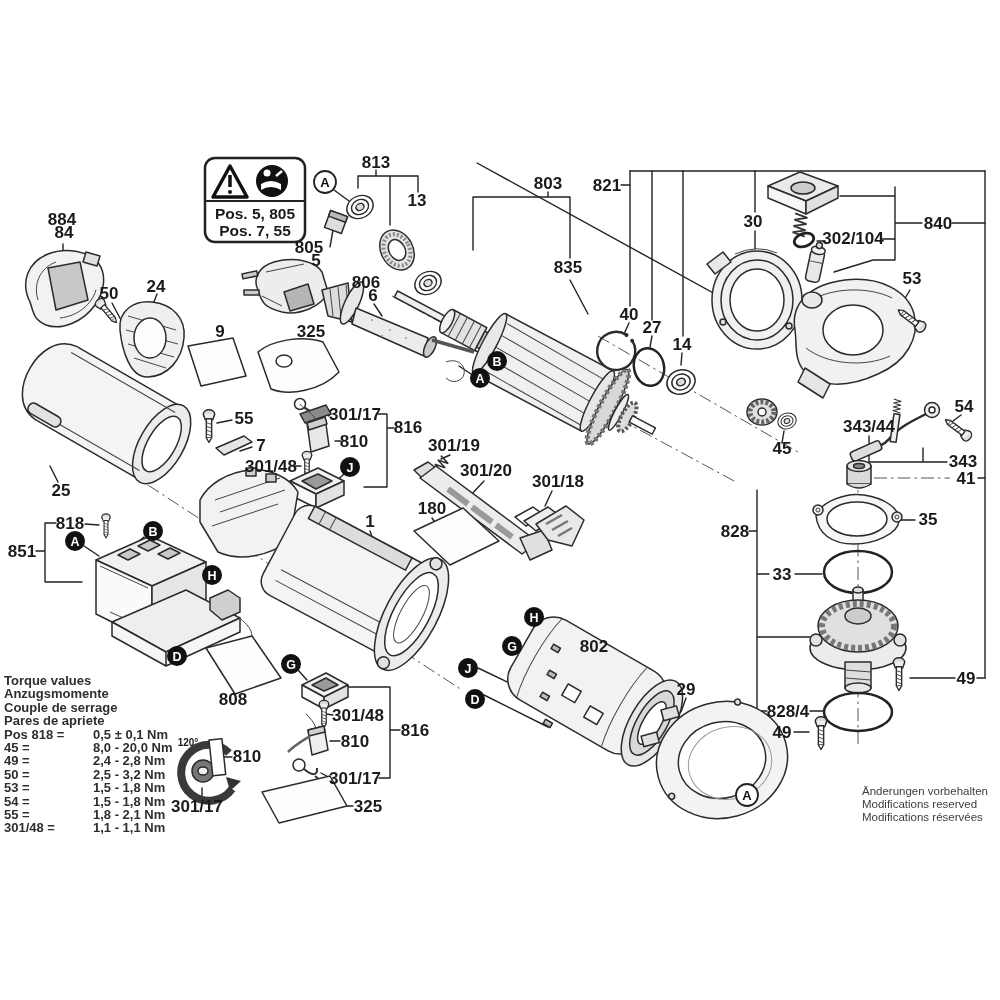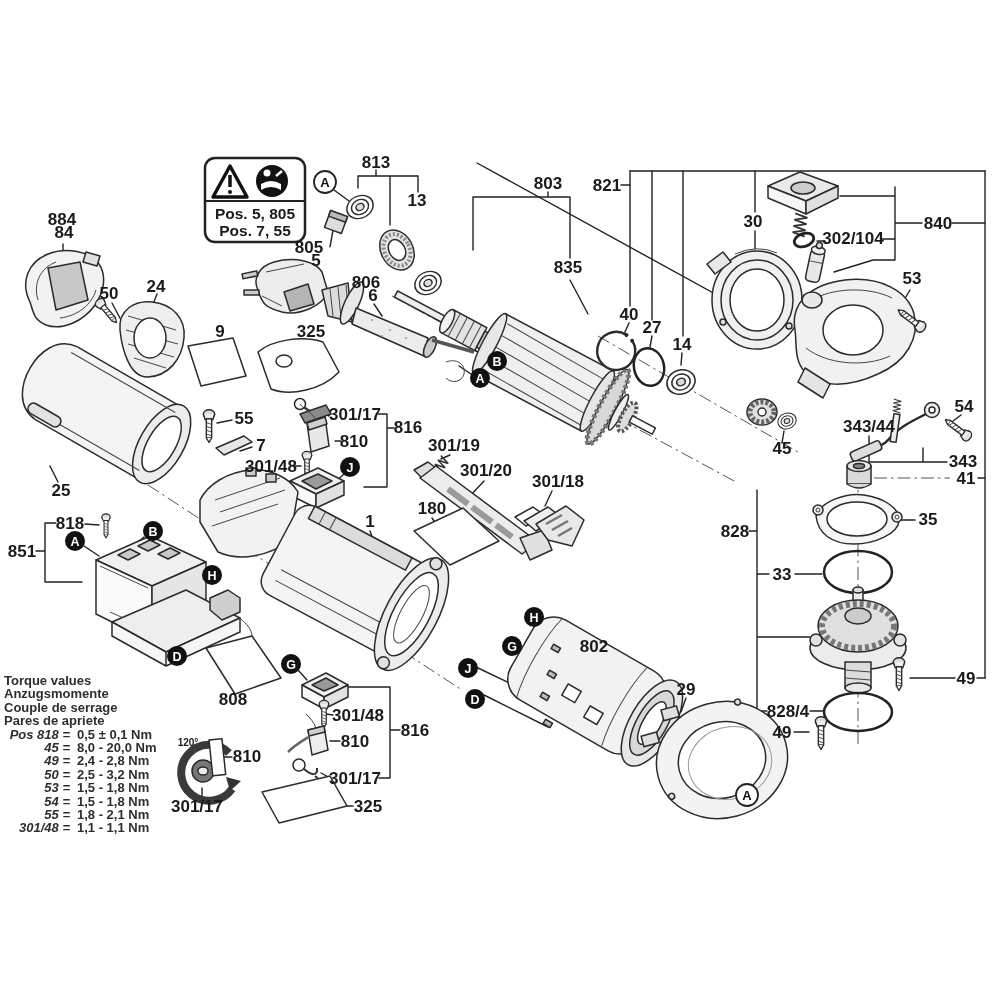--- a/index.html
+++ b/index.html
@@ -15,22 +15,22 @@
   .pt  { stroke:#2b2b2b; stroke-width:1.5; stroke-linejoin:round; }
   .thin{ stroke:#444; stroke-width:1; fill:none; }
   .dd  { stroke:#555; stroke-width:1; fill:none; stroke-dasharray:13 4 2.5 4; }
   .marker circle   { fill:#111; }
   .marker text     { fill:#fff; font-size:12.5px; }
   .marker-o circle { fill:#fff; stroke:#222; stroke-width:1.8; }
   .marker-o text   { fill:#111; font-size:13px; }
   .torque { position:absolute; left:4px; top:674px; color:#2e2e2e;
             font-size:13px; line-height:13.4px; font-weight:bold; }
   .trow { display:flex; }
-  .tpos { width:66px; text-align:right; white-space:pre;font-style:italic; }
-  .tval { margin-left:7px; white-space:pre; }
+  .tpos { width:66px; text-align:left; white-space:pre; }
+  .tval { margin-left:23px; white-space:pre; }
   .footer { position:absolute; left:862px; top:785px; color:#3d3d3d;
             font-size:11.5px; line-height:12.8px; font-weight:normal; }
 </style>
 </head>
 <body>
 
 <div class="stage">
 <svg width="1000" height="1000" viewBox="0 0 1000 1000">
   <defs>
     <g id="screw">
@@ -564,13 +564,18 @@
   <div class="trow">
         <span class="tpos">55 =</span>
         <span class="tval">1,8 - 2,1 Nm</span>
       </div>
   <div class="trow">
         <span class="tpos">301/48 =</span>
         <span class="tval">1,1 - 1,1 Nm</span>
       </div>
 </div>
 
+<div class="footer">
+  <div>Änderungen vorbehalten</div>
+  <div>Modifications reserved</div>
+  <div>Modifications réservées</div>
 </div>
+</div>
 
 </body></html>

